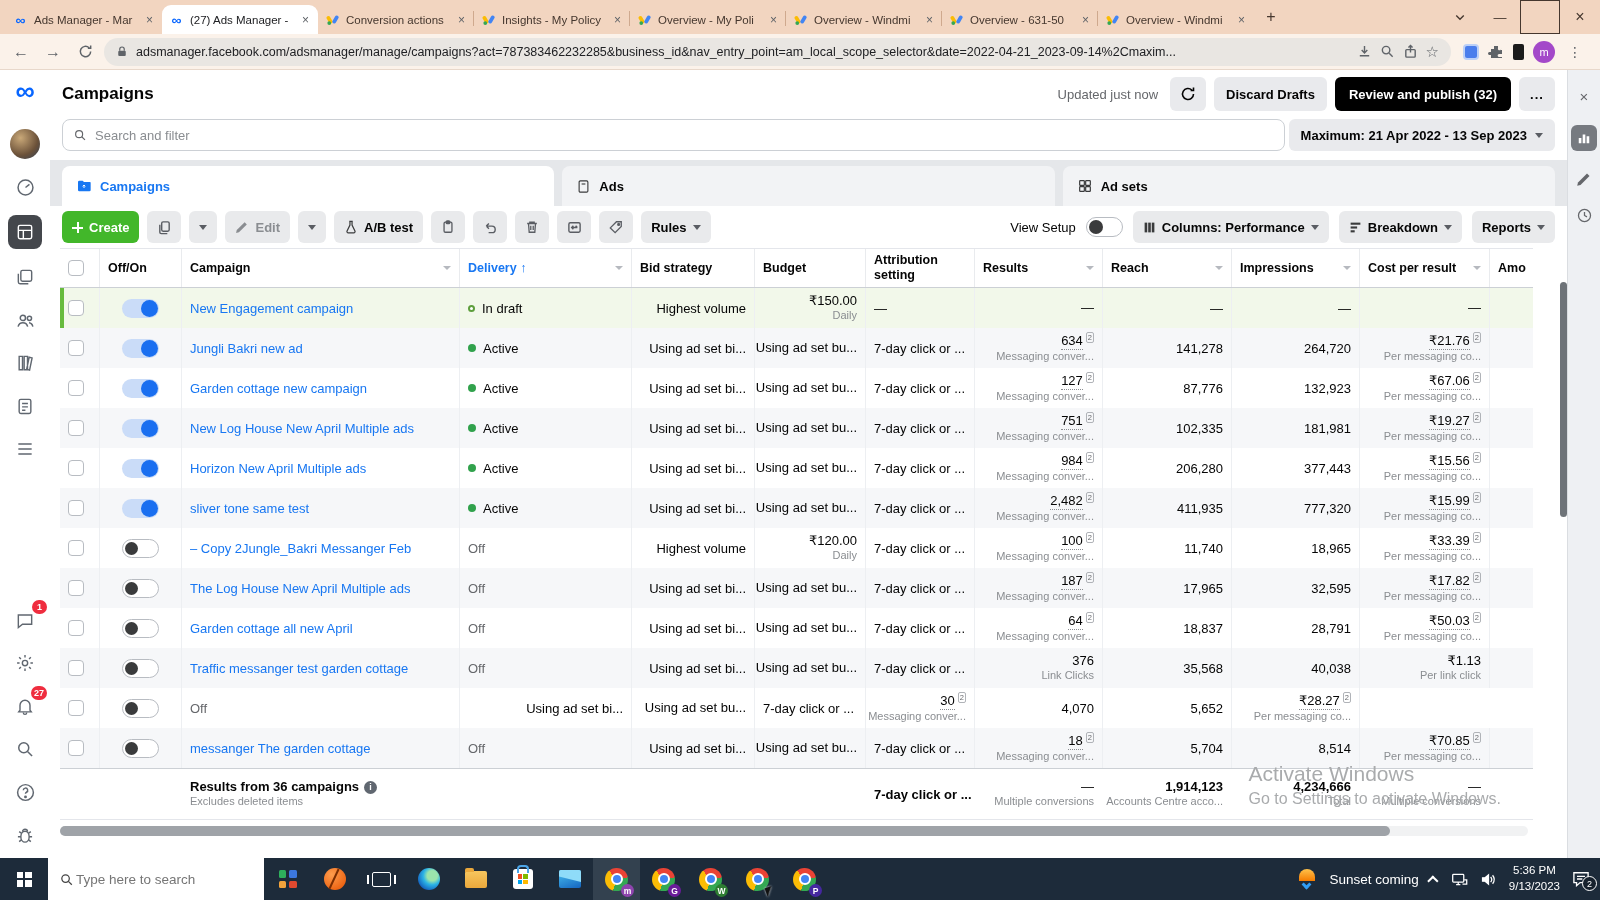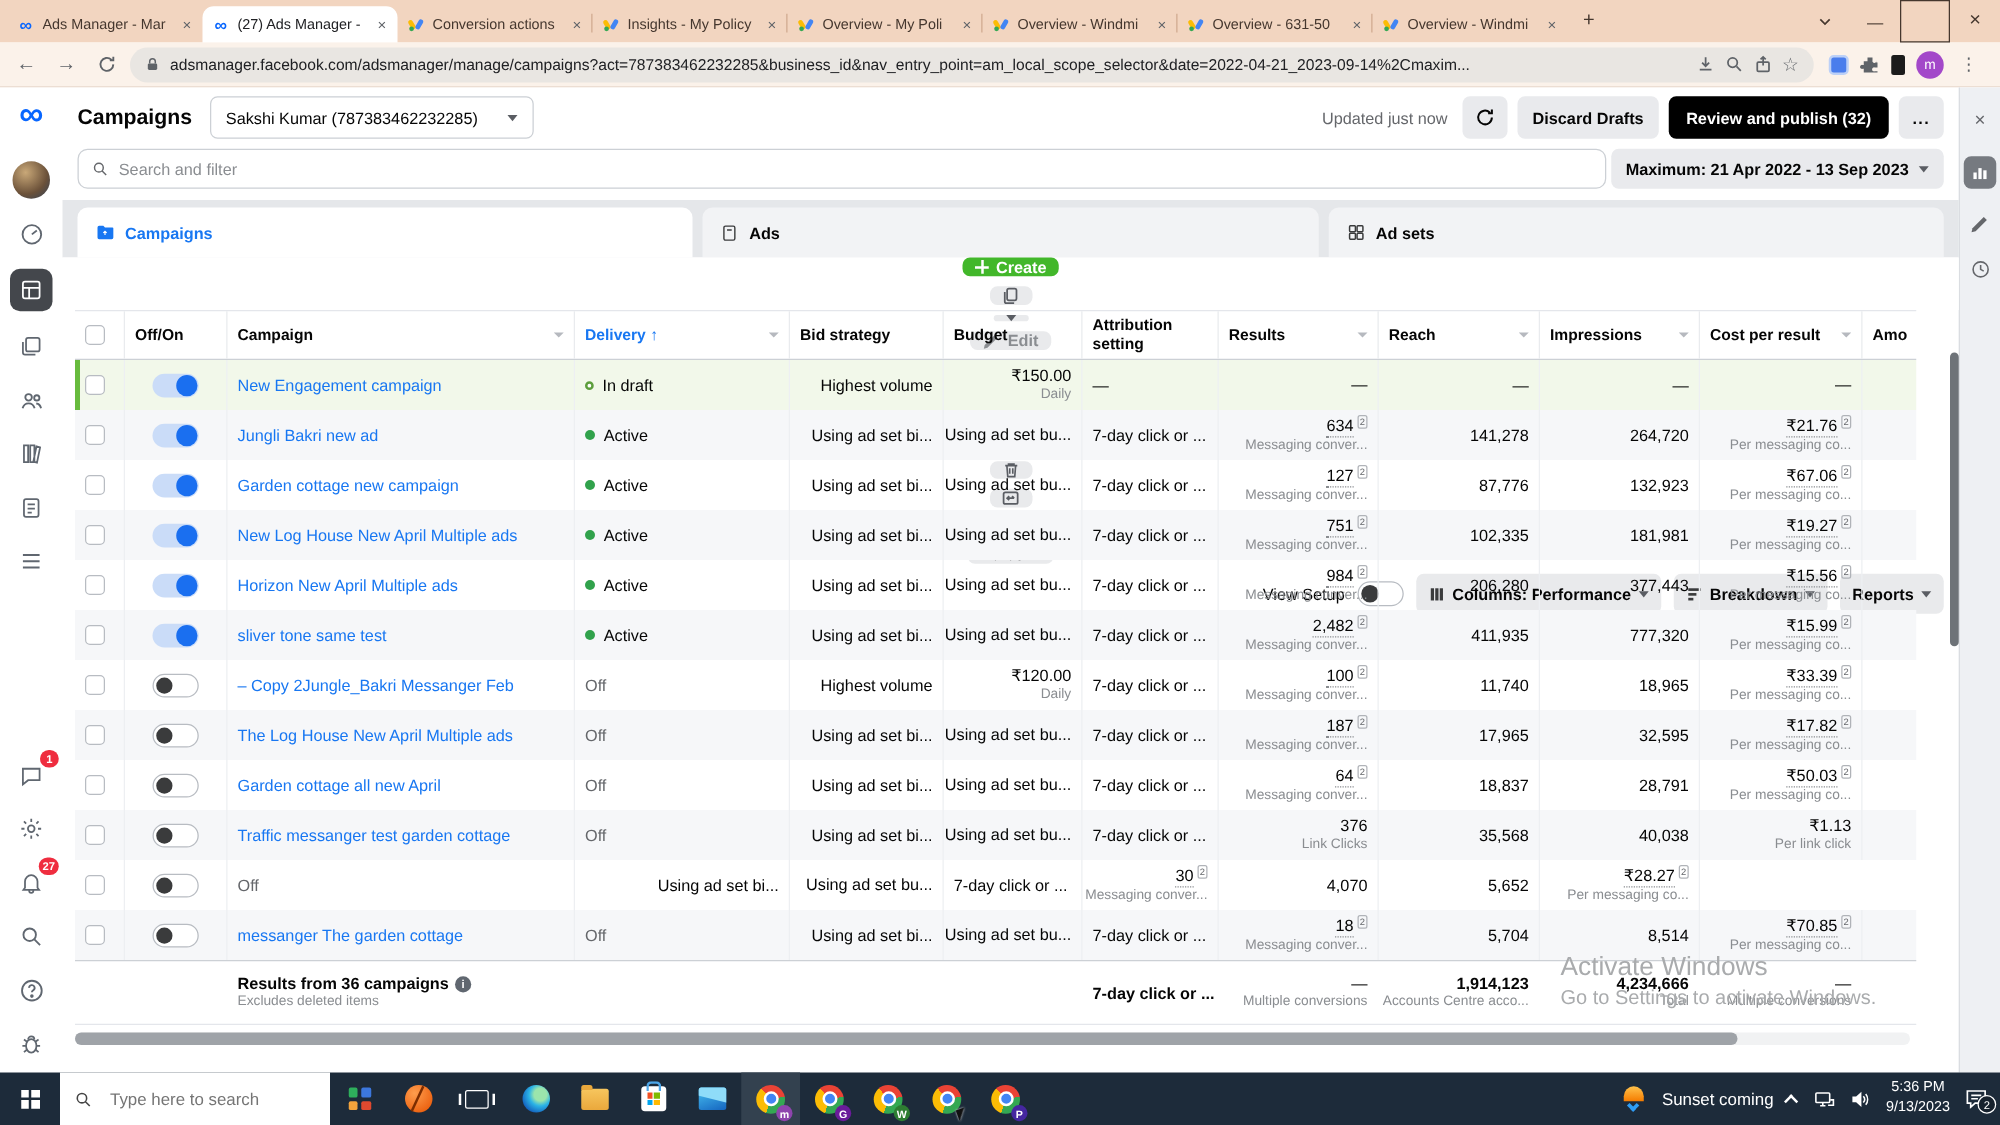--- a/index.html
+++ b/index.html
@@ -77,21 +77,21 @@
   .searchbox input { border:none; outline:none; flex:1; font-size:13px; font-family:inherit; color:#050505; background:transparent; }
   .searchbox input::placeholder { color:#8a8d91; }
   .datebtn { height:32px; background:#e9eaed; border-radius:6px; display:flex; align-items:center; gap:8px;
              padding:0 12px; font-size:13px; font-weight:600; color:#050505; }
 
   .fb-tabs { height:46px; background:#e5e7ea; display:flex; gap:8px; padding:6px 12px 0; }
   .vtab { flex:1; border-radius:8px 8px 0 0; background:#f2f3f5; display:flex; align-items:center; gap:8px;
           padding:0 14px; font-size:13px; font-weight:600; color:#050505; }
   .vtab.active { background:#fff; color:#1877f2; }
 
-  .fb-toolbar { height:42px; background:#fff; display:flex; align-items:center; gap:8px; padding:0 12px;flex-direction:column; }
+  .fb-toolbar { height:42px; background:#fff; display:flex; align-items:center; gap:8px; padding:0 12px; }
   .tbtn { height:32px; background:#e9eaec; border:none; border-radius:6px; padding:0 10px; display:flex;
           align-items:center; gap:6px; font-size:13px; font-weight:600; color:#050505; font-family:inherit; }
   .tbtn.ic { width:34px; justify-content:center; padding:0; }
   .tbtn.caret { width:28px; justify-content:center; padding:0; }
   .tbtn.green { background:#42b72a; color:#fff; font-weight:bold; }
   .tbtn .gray { color:#8a8d91; }
   .plus { position:relative; width:11px; height:11px; }
   .plus::before,.plus::after { content:""; position:absolute; background:#fff; }
   .plus::before { left:5px; top:0; width:2px; height:11px; }
   .plus::after { left:0; top:5px; width:11px; height:2px; }
@@ -154,21 +154,21 @@
   .hthumb { width:1330px; height:10px; background:#9fa3a8; border-radius:5px; }
   .vscroll { position:absolute; right:0px; top:178px; width:7px; height:540px; }
   .vthumb { width:7px; height:235px; background:#6e7378; border-radius:4px; margin-top:34px; }
 
   
   .taskbar { position:absolute; left:0; bottom:0; width:1600px; height:42px; background:#1d2b3a; display:flex;
              align-items:stretch; color:#fff; z-index:5; }
   .tb-start { width:48px; display:flex; align-items:center; justify-content:center; }
   .winlogo { width:15px; height:15px; display:grid; grid-template-columns:1fr 1fr; gap:1.5px; }
   .winlogo i { background:#fff; }
-  .tb-search { width:216px; background:#fff; display:flex; align-items:center; gap:14px; padding:0 11px; }
+  .tb-search { width:216px; background:#fff; display:flex; align-items:center; gap:2px; padding:0 11px; }
   .tb-search input { border:none; outline:none; font-size:13.5px; color:#333; width:150px; font-family:inherit; background:transparent; }
   .tb-ic { width:47px; display:flex; align-items:center; justify-content:center; position:relative; }
   .tb-ic.active { background:#33414f; }
   .chrome { width:23px; height:23px; border-radius:50%; position:relative;
             background:conic-gradient(from -40deg, #ea4335 0 33%, #34a853 0 66%, #fbbc05 0 100%); }
   .chrome::after { content:""; position:absolute; left:5.5px; top:5.5px; width:12px; height:12px; border-radius:50%;
                    background:#4285f4; border:2px solid #fff; box-sizing:border-box; }
   .cbadge { position:absolute; right:6px; bottom:3px; width:13px; height:13px; border-radius:50%; color:#fff;
             font-size:8.5px; font-weight:bold; display:flex; align-items:center; justify-content:center; z-index:2; }
   .cursor-ov { position:absolute; right:8px; bottom:4px; width:0; height:0; border-top:9px solid #111;
@@ -444,24 +444,20 @@
           <ellipse cx="12" cy="14" rx="5" ry="6.5"></ellipse>
           <path d="M9 8a3 3 0 0 1 6 0M3.5 14h3.5M17 14h3.5M5 8l3 2M19 8l-3 2M5 20l3-2.5M19 20l-3-2.5"></path>
         </svg>
       </div>
   </div>
 
   <div class="center">
 
     <div class="fb-header">
       <span class="fb-title">Campaigns</span>
-      <div class="account-dd">
-        <span>Sakshi Kumar (787383462232285)</span>
-        <span class="carrow"></span>
-      </div>
       <div class="hright">
         <span class="updated">Updated just now</span>
         <button class="gbtn sq">
           <svg width="16" height="16" viewBox="0 0 16 16" fill="none" stroke="#050505" stroke-width="1.6">
               <path d="M13.5 8a5.5 5.5 0 1 1-1.7-4M13.5 1.5v3h-3"></path>
             </svg>
         </button>
         <button class="gbtn">Discard Drafts</button>
         <button class="bbtn">Review and publish (32)</button>
         <button class="gbtn sq" style="font-weight:bold;letter-spacing:1px">...</button>

